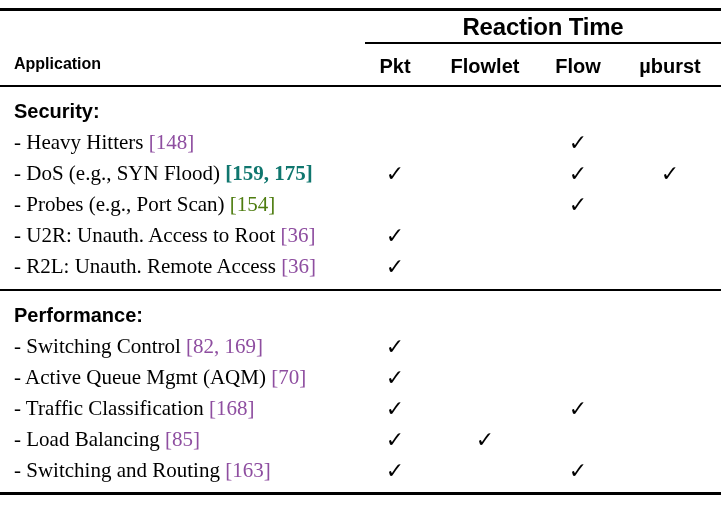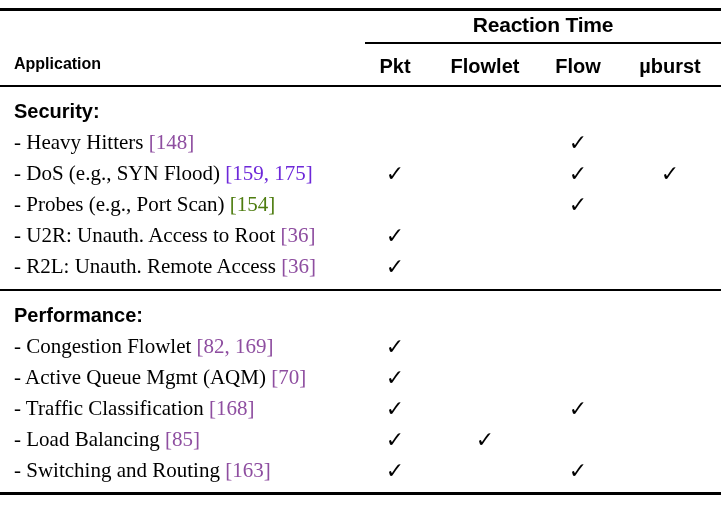--- a/index.html
+++ b/index.html
@@ -46,21 +46,21 @@
 
   
   .group-head {
     position: absolute;
     left: 365px;
     width: 356px;
     top: 13px;
     text-align: center;
     font-family: "Liberation Sans", sans-serif;
     font-weight: bold;
-    font-size: 21px;
+    font-size: 24px;
     letter-spacing: -0.2px;
   }
 
   .col-head-row {
     position: absolute;
     top: 55px;
     left: 0;
     width: 721px;
     height: 30px;
   }
@@ -140,42 +140,42 @@
 
   <div id="body-rows">
       <div class="row" style="top: 96px;">
         <div class="row-label section">Security:</div>
       </div>
       <div class="row" style="top: 127px;">
         <div class="row-label"><span>- Heavy Hitters </span><span class="cite" style="color: rgb(142, 78, 160);">[148]</span></div>
         <div class="check" style="left: 578px;">✓</div>
       </div>
       <div class="row" style="top: 158px;">
-        <div class="row-label"><span>- DoS (e.g., SYN Flood) </span><span class="cite" style="color: #6d28d9;">[159, 175]</span></div>
+        <div class="row-label"><span>- DoS (e.g., SYN Flood) </span><span class="cite" style="color: #0f766e; font-weight: bold;">[159, 175]</span></div>
         <div class="check" style="left: 395px;">✓</div>
         <div class="check" style="left: 578px;">✓</div>
         <div class="check" style="left: 670px;">✓</div>
       </div>
       <div class="row" style="top: 189px;">
         <div class="row-label"><span>- Probes (e.g., Port Scan) </span><span class="cite" style="color: #4d7c0f;">[154]</span></div>
         <div class="check" style="left: 578px;">✓</div>
       </div>
       <div class="row" style="top: 220px;">
         <div class="row-label"><span>- U2R: Unauth. Access to Root </span><span class="cite" style="color: rgb(142, 78, 160);">[36]</span></div>
         <div class="check" style="left: 395px;">✓</div>
       </div>
       <div class="row" style="top: 251px;">
         <div class="row-label"><span>- R2L: Unauth. Remote Access </span><span class="cite" style="color: rgb(142, 78, 160);">[36]</span></div>
         <div class="check" style="left: 395px;">✓</div>
       </div>
       <div class="row" style="top: 300px;">
         <div class="row-label section">Performance:</div>
       </div>
       <div class="row" style="top: 331px;">
-        <div class="row-label"><span>- Congestion Flowlet </span><span class="cite" style="color: rgb(142, 78, 160);">[82, 169]</span></div>
+        <div class="row-label"><span>- Switching Control </span><span class="cite" style="color: rgb(142, 78, 160);">[82, 169]</span></div>
         <div class="check" style="left: 395px;">✓</div>
       </div>
       <div class="row" style="top: 362px;">
         <div class="row-label"><span>- Active Queue Mgmt (AQM) </span><span class="cite" style="color: rgb(142, 78, 160);">[70]</span></div>
         <div class="check" style="left: 395px;">✓</div>
       </div>
       <div class="row" style="top: 393px;">
         <div class="row-label"><span>- Traffic Classification </span><span class="cite" style="color: rgb(142, 78, 160);">[168]</span></div>
         <div class="check" style="left: 395px;">✓</div>
         <div class="check" style="left: 578px;">✓</div>

